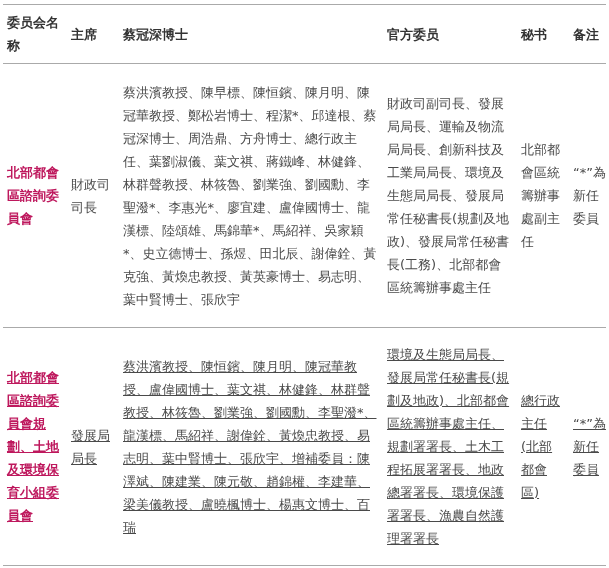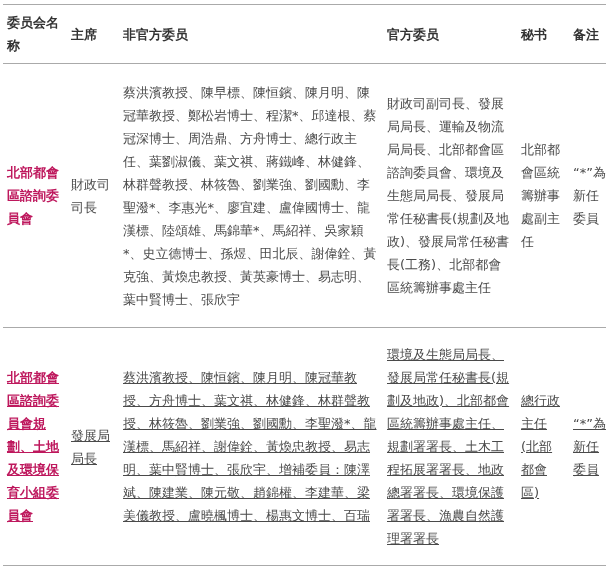--- a/index.html
+++ b/index.html
@@ -24,37 +24,37 @@
       <col class="c2">
       <col class="c3">
       <col class="c4">
       <col class="c5">
       <col class="c6">
     </colgroup>
   <thead>
     <tr>
       <th>委员会名称</th>
       <th>主席</th>
-      <th>非官方委员</th>
+      <th>蔡冠深博士</th>
       <th>官方委员</th>
       <th>秘书</th>
       <th>备注</th>
     </tr>
   </thead>
   <tbody>
     <tr class="r1">
       <td class="name">北部都會區諮詢委員會</td>
       <td class="plain">財政司司長</td>
       <td class="plain">蔡洪濱教授、陳早標、陳恒鑌、陳月明、陳冠華教授、鄭松岩博士、程潔*、邱達根、蔡冠深博士、周浩鼎、方舟博士、總行政主任、葉劉淑儀、葉文祺、蔣鐵峰、林健鋒、林群聲教授、林筱魯、劉業強、劉國勳、李聖潑*、李惠光*、廖宜建、盧偉國博士、龍漢標、陸頌雄、馬錦華*、馬紹祥、吳家穎*、史立德博士、孫煜、田北辰、謝偉銓、黃克強、黃煥忠教授、黃英豪博士、易志明、葉中賢博士、張欣宇</td>
-      <td class="plain">財政司副司長、發展局局長、運輸及物流局局長、北部都會區諮詢委員會、環境及生態局局長、發展局常任秘書長(規劃及地政)、發展局常任秘書長(工務)、北部都會區統籌辦事處主任</td>
+      <td class="plain">財政司副司長、發展局局長、運輸及物流局局長、創新科技及工業局局長、環境及生態局局長、發展局常任秘書長(規劃及地政)、發展局常任秘書長(工務)、北部都會區統籌辦事處主任</td>
       <td class="plain">北部都會區統籌辦事處副主任</td>
       <td class="plain">“*”為新任委員</td>
     </tr>
     <tr class="r2">
       <td class="name">北部都會區諮詢委員會規劃、土地及環境保育小組委員會</td>
       <td class="plain">發展局局長</td>
-      <td class="plain">蔡洪濱教授、陳恒鑌、陳月明、陳冠華教授、方舟博士、葉文祺、林健鋒、林群聲教授、林筱魯、劉業強、劉國勳、李聖潑*、龍漢標、馬紹祥、謝偉銓、黃煥忠教授、易志明、葉中賢博士、張欣宇、增補委員：陳澤斌、陳建業、陳元敬、趙錦權、李建華、梁美儀教授、盧曉楓博士、楊惠文博士、百瑞</td>
+      <td class="plain">蔡洪濱教授、陳恒鑌、陳月明、陳冠華教授、盧偉國博士、葉文祺、林健鋒、林群聲教授、林筱魯、劉業強、劉國勳、李聖潑*、龍漢標、馬紹祥、謝偉銓、黃煥忠教授、易志明、葉中賢博士、張欣宇、增補委員：陳澤斌、陳建業、陳元敬、趙錦權、李建華、梁美儀教授、盧曉楓博士、楊惠文博士、百瑞</td>
       <td class="plain">環境及生態局局長、發展局常任秘書長(規劃及地政)、北部都會區統籌辦事處主任、規劃署署長、土木工程拓展署署長、地政總署署長、環境保護署署長、漁農自然護理署署長</td>
       <td class="plain">總行政主任(北部都會區)</td>
       <td class="plain">“*”為新任委員</td>
     </tr>
   </tbody>
 </table>
 
 </body></html>

